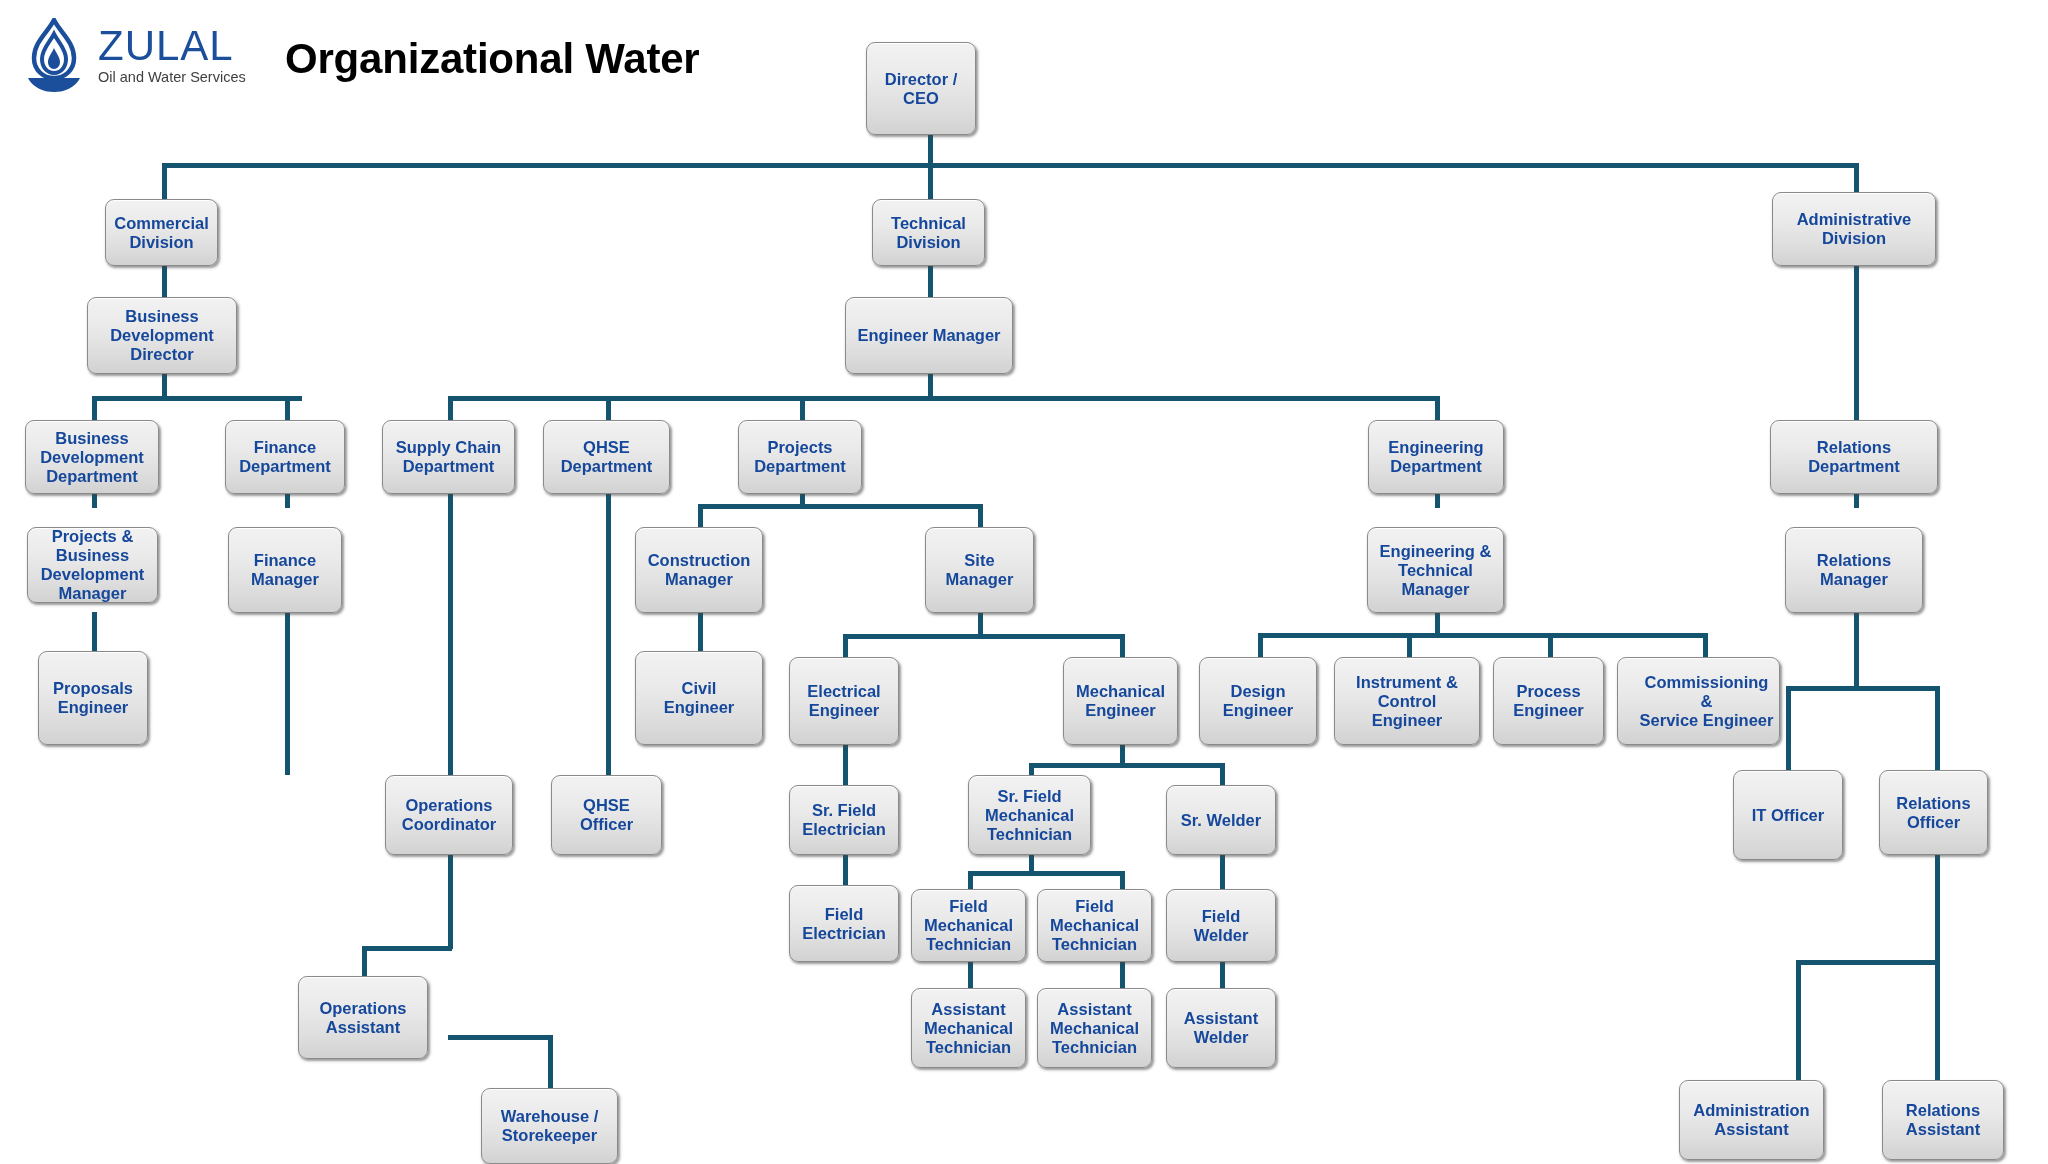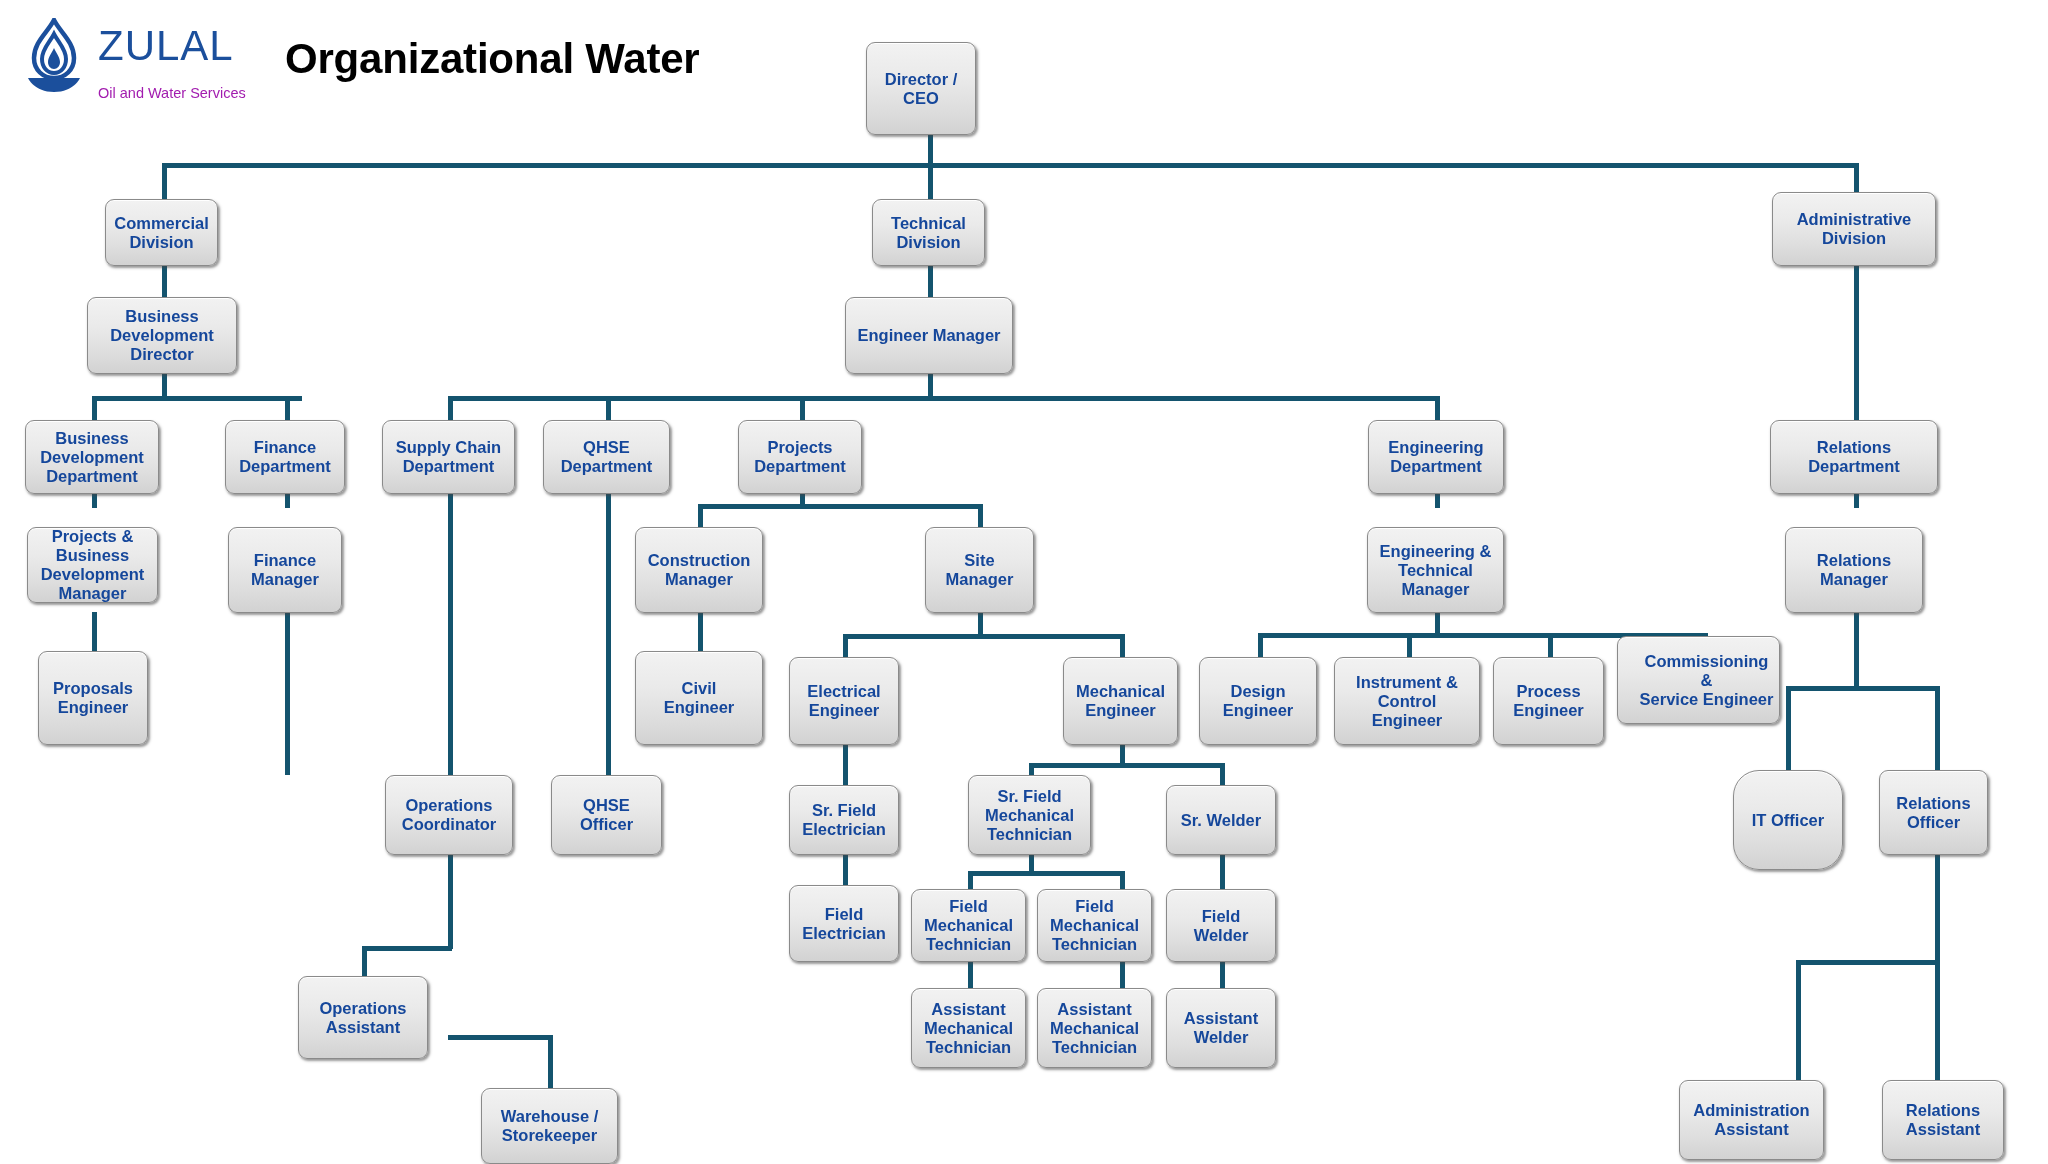--- a/index.html
+++ b/index.html
@@ -24,22 +24,22 @@
   #logo-text{
     position:absolute; left:98px; top:24px; width:180px; height:66px;
   }
   .logo-word{
     font-family:"Liberation Sans","DejaVu Sans",sans-serif;
     font-size:42px; font-weight:400; letter-spacing:1px;
     color:#1b4f9c; line-height:44px; white-space:nowrap;
   }
   .logo-tag{
     font-family:"Liberation Sans","DejaVu Sans",sans-serif;
-    font-size:14.5px; font-weight:400; color:#a21caf;
-    line-height:16px; white-space:nowrap; margin-top:17px;
+    font-size:14.5px; font-weight:400; color:#404040;
+    line-height:16px; white-space:nowrap; margin-top:1px;
   }
   #page-title{
     position:absolute; left:285px; top:35px;
     font-size:42px; font-weight:bold; color:#000000;
     white-space:nowrap; letter-spacing:-0.2px;
   }
 
   
   .conn{
     position:absolute;
@@ -271,25 +271,25 @@
     </div>
   <div class="node" style="left:1199px; top:657px; width:118px; height:88px;">
       <span>Design<br>Engineer</span>
     </div>
   <div class="node" style="left:1334px; top:657px; width:146px; height:88px;">
       <span>Instrument &amp;<br>Control<br>Engineer</span>
     </div>
   <div class="node" style="left:1493px; top:657px; width:111px; height:88px;">
       <span>Process<br>Engineer</span>
     </div>
-  <div class="node" style="left:1617px; top:636px; width:163px; height:88px;padding-left:20px;">
+  <div class="node" style="left:1617px; top:657px; width:163px; height:88px;padding-left:20px;">
       <span>Commissioning &amp;<br>Service Engineer</span>
     </div>
 
-  <div class="node" style="left:1733px; top:770px; width:110px; height:100px;border-radius:26px;">
+  <div class="node" style="left:1733px; top:770px; width:110px; height:90px;">
       <span>IT Officer</span>
     </div>
   <div class="node" style="left:1879px; top:770px; width:109px; height:85px;">
       <span>Relations<br>Officer</span>
     </div>
 
   <div class="node" style="left:385px; top:775px; width:128px; height:80px;">
       <span>Operations<br>Coordinator</span>
     </div>
   <div class="node" style="left:551px; top:775px; width:111px; height:80px;">

